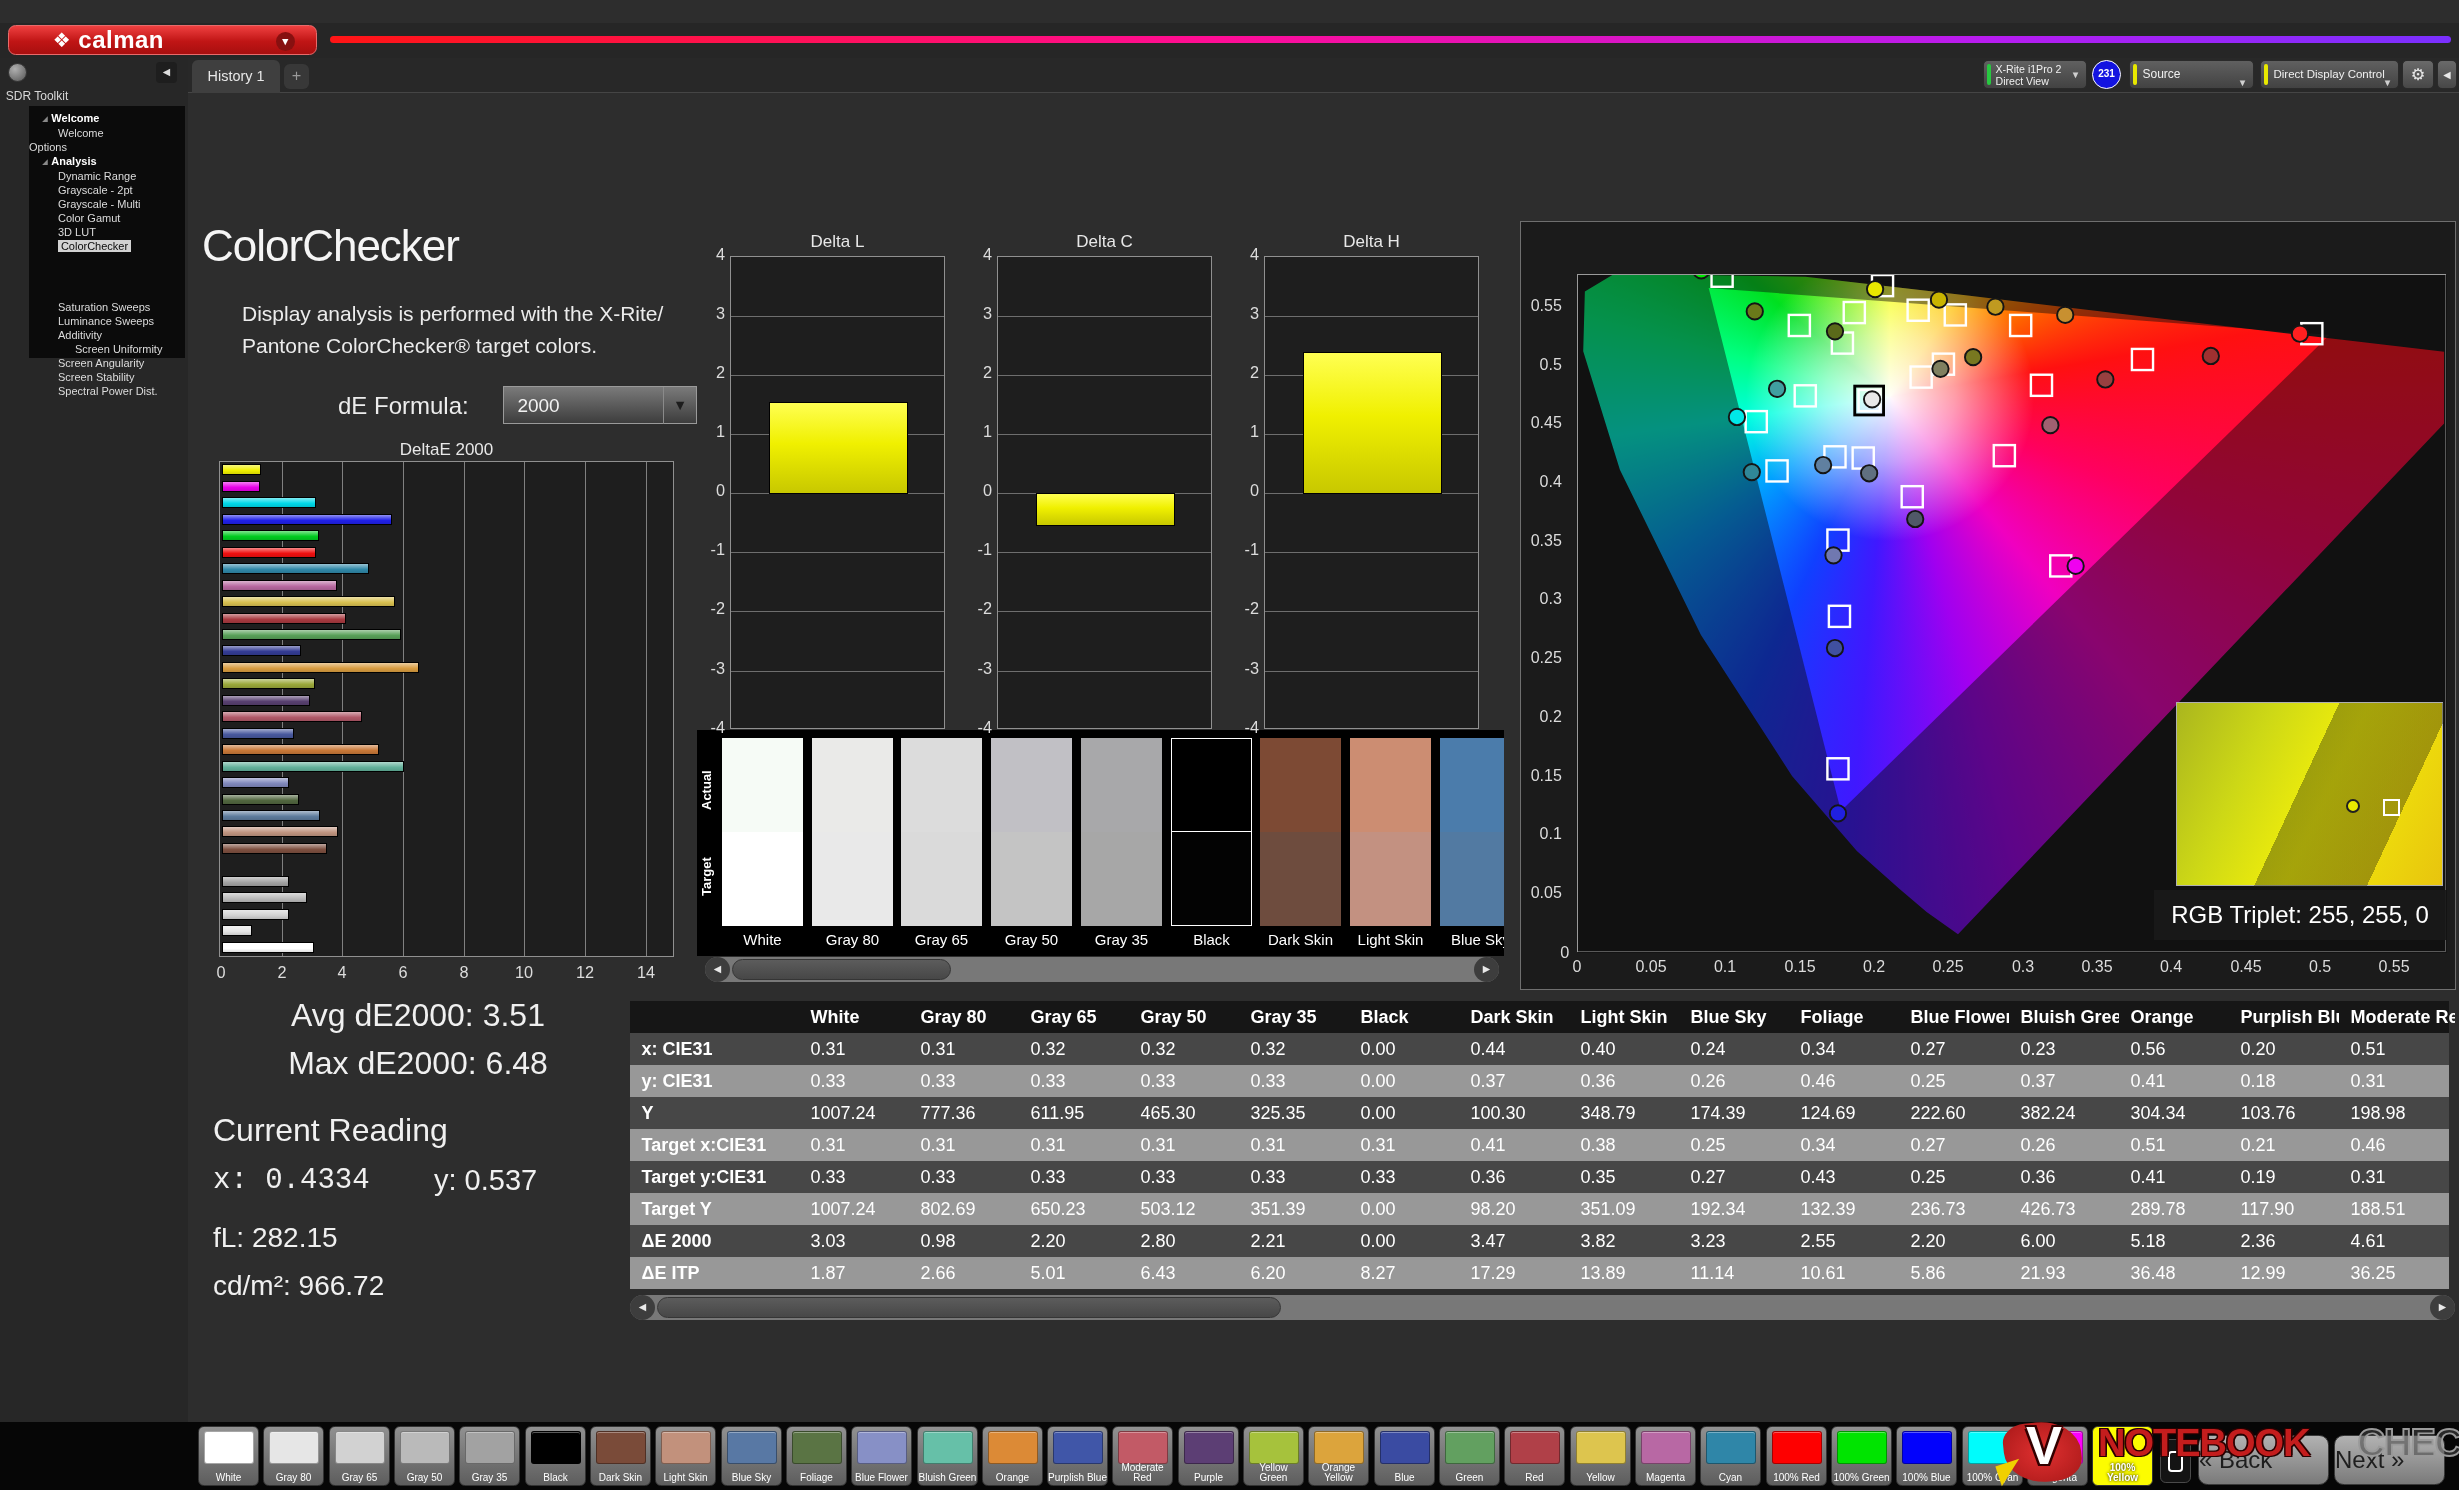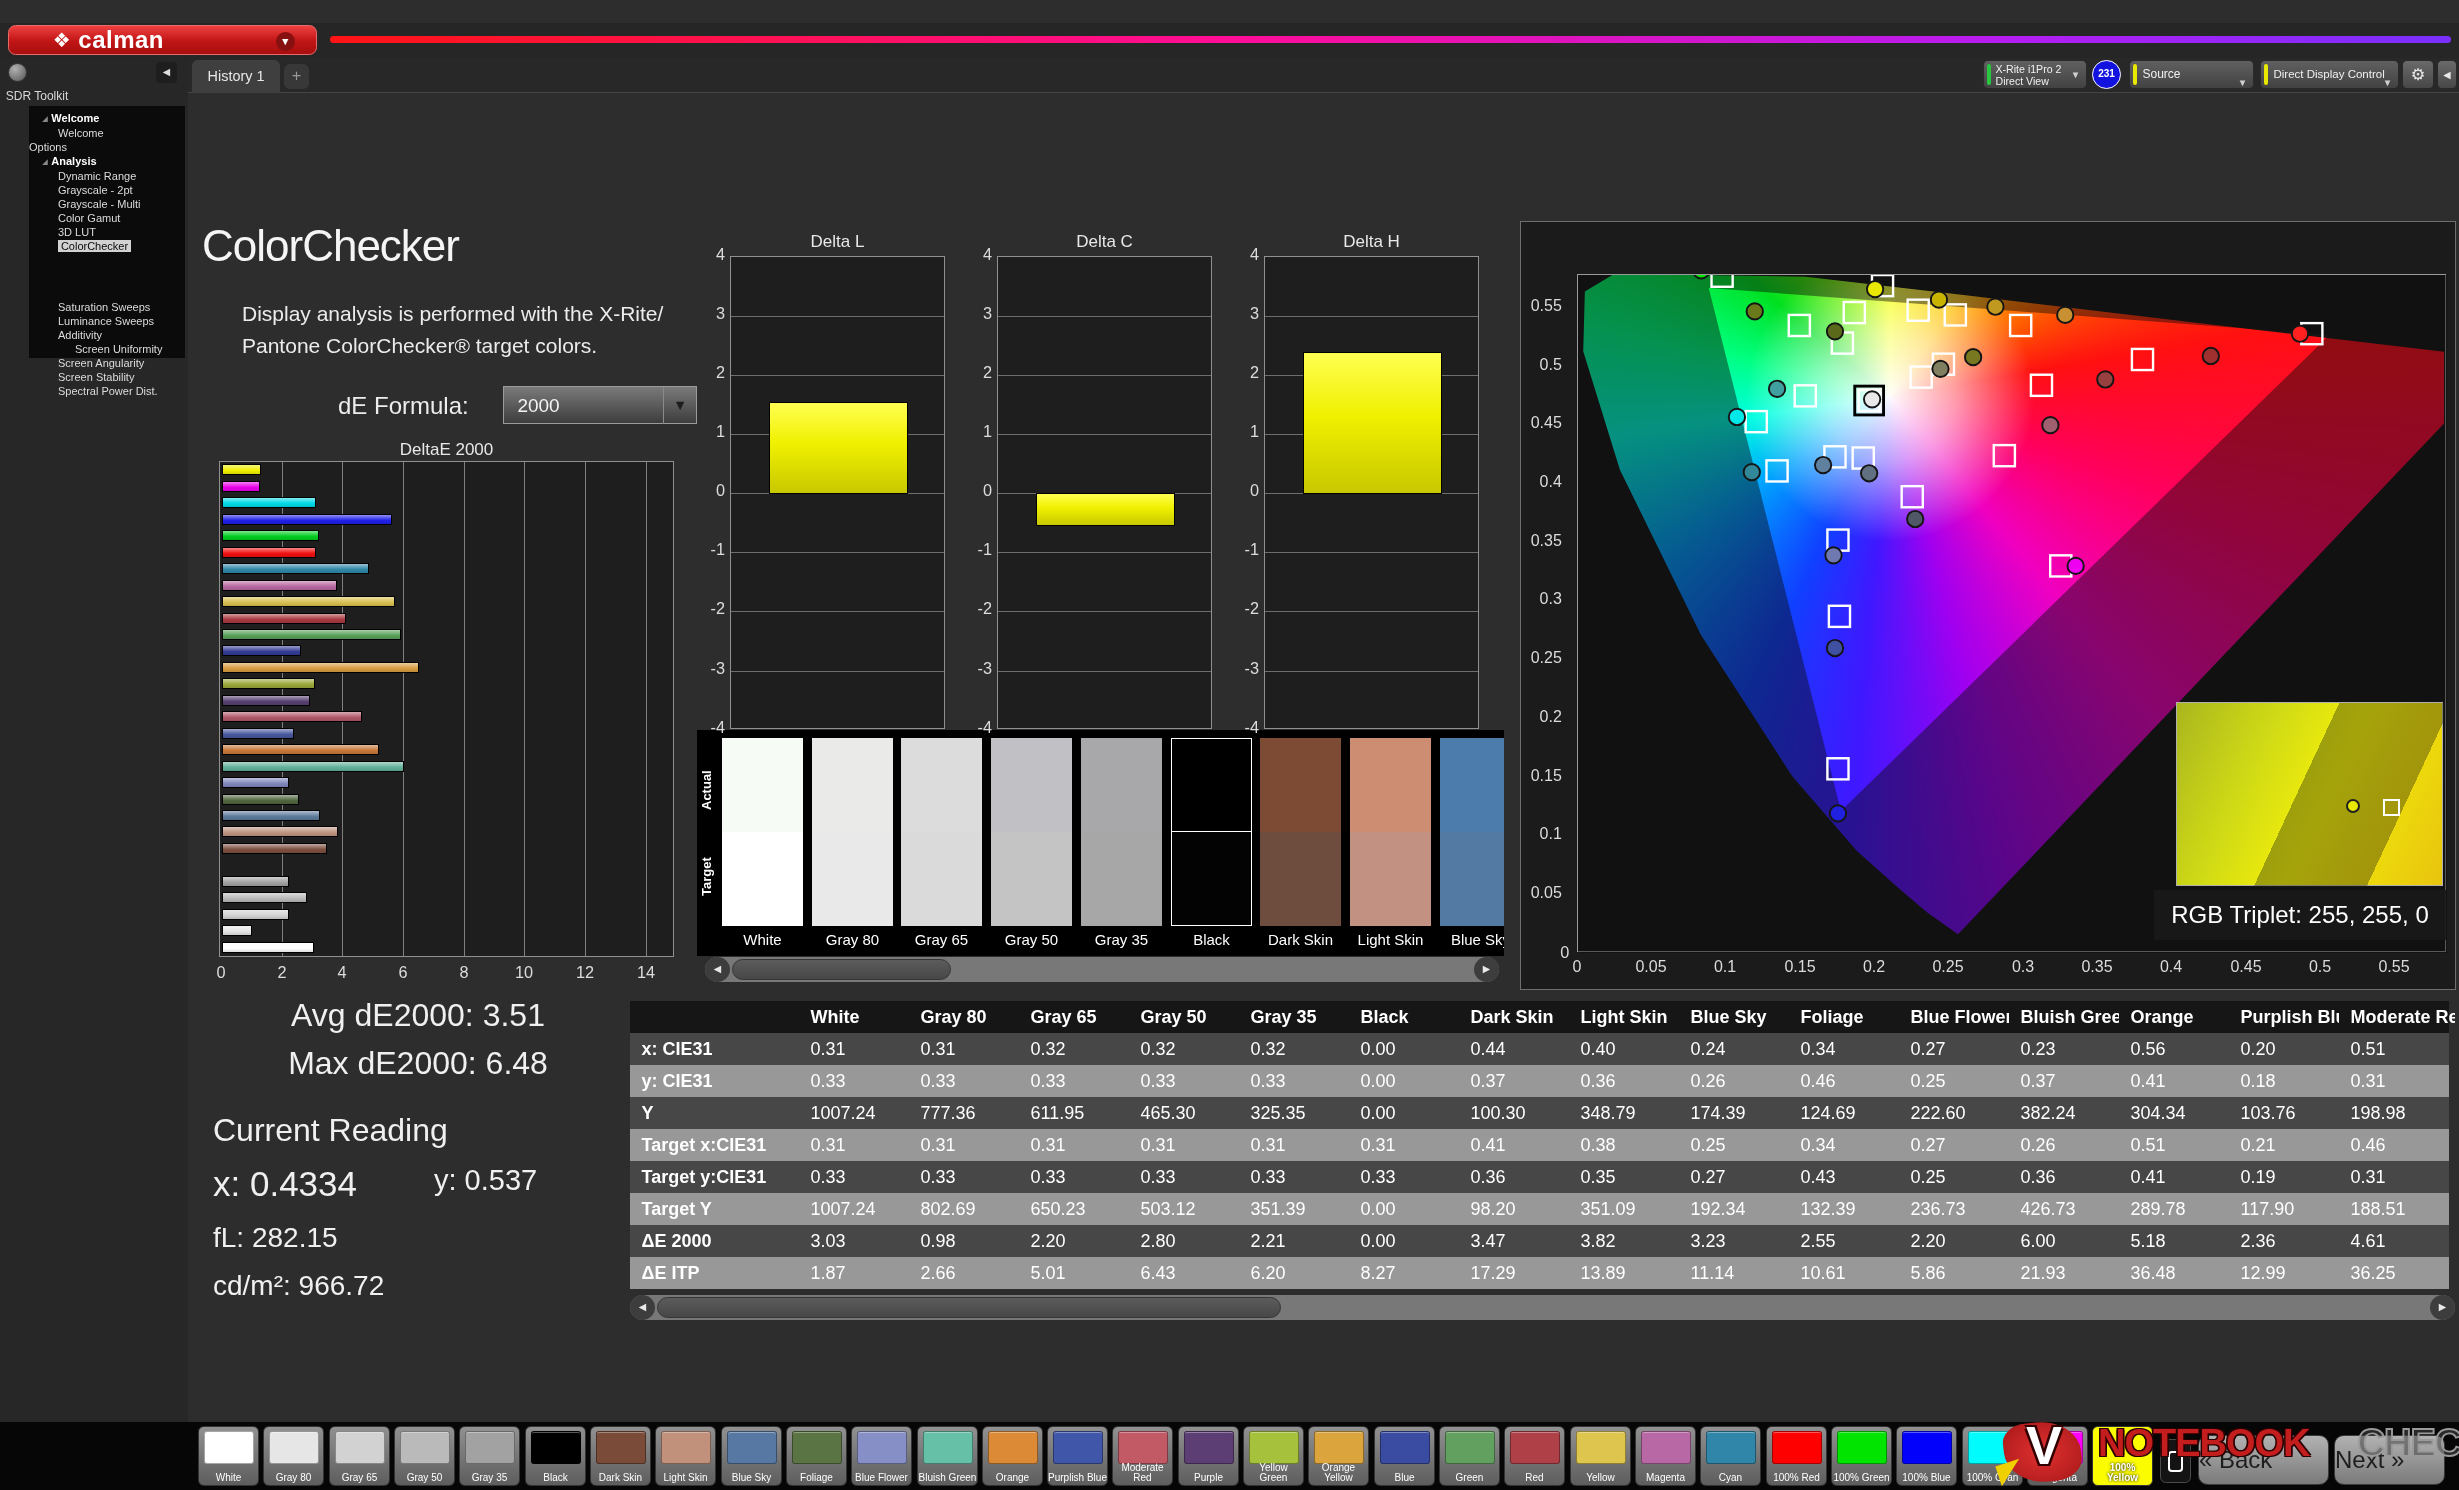--- a/index.html
+++ b/index.html
@@ -122,21 +122,21 @@
      background:#e8e800; border:2.4px solid #202020; }
   #inset-square { position:absolute; left:206px; top:96px; width:17.3px; height:17.3px; border:2.9px solid #fff; }
   #cie-caption { position:absolute; left:576px; top:615px; width:292px; height:50px; background:rgba(25,25,25,.92);
      color:#fff; font-size:24px; text-align:center; line-height:50px; }
 
   
   .stat { position:absolute; color:#f0f0f0; }
   #stat-avg { left:221px; top:997px; width:394px; text-align:center; font-size:32px; }
   #stat-max { left:221px; top:1045px; width:394px; text-align:center; font-size:32px; }
   #stat-cur { left:213px; top:1112px; font-size:32px; }
-  #stat-x { left:213px; top:1164px; font-size:35px; }
+  #stat-x { left:213px; top:1164px; font-size:29px;font-family:Liberation Mono, monospace; }
   #stat-y { left:434px; top:1164px; font-size:29px; }
   #stat-fl { left:213px; top:1222px; font-size:28px; }
   #stat-cd { left:213px; top:1270px; font-size:28px; }
 
   
   #cc-table { position:absolute; left:630px; top:1001px; width:1825px; height:288px; overflow:hidden; }
   #cc-grid { display:grid; grid-template-columns:169px repeat(15,110px); }
   .th { background:#161616; color:#fff; font-weight:bold; font-size:18px; height:32px; line-height:32px; padding-left:11.5px; white-space:nowrap; }
   .rl { font-weight:bold; padding-left:9.6px; }
   .td { color:#fff; font-size:18px; height:32px; line-height:32px; padding-left:11.5px; white-space:nowrap; }

